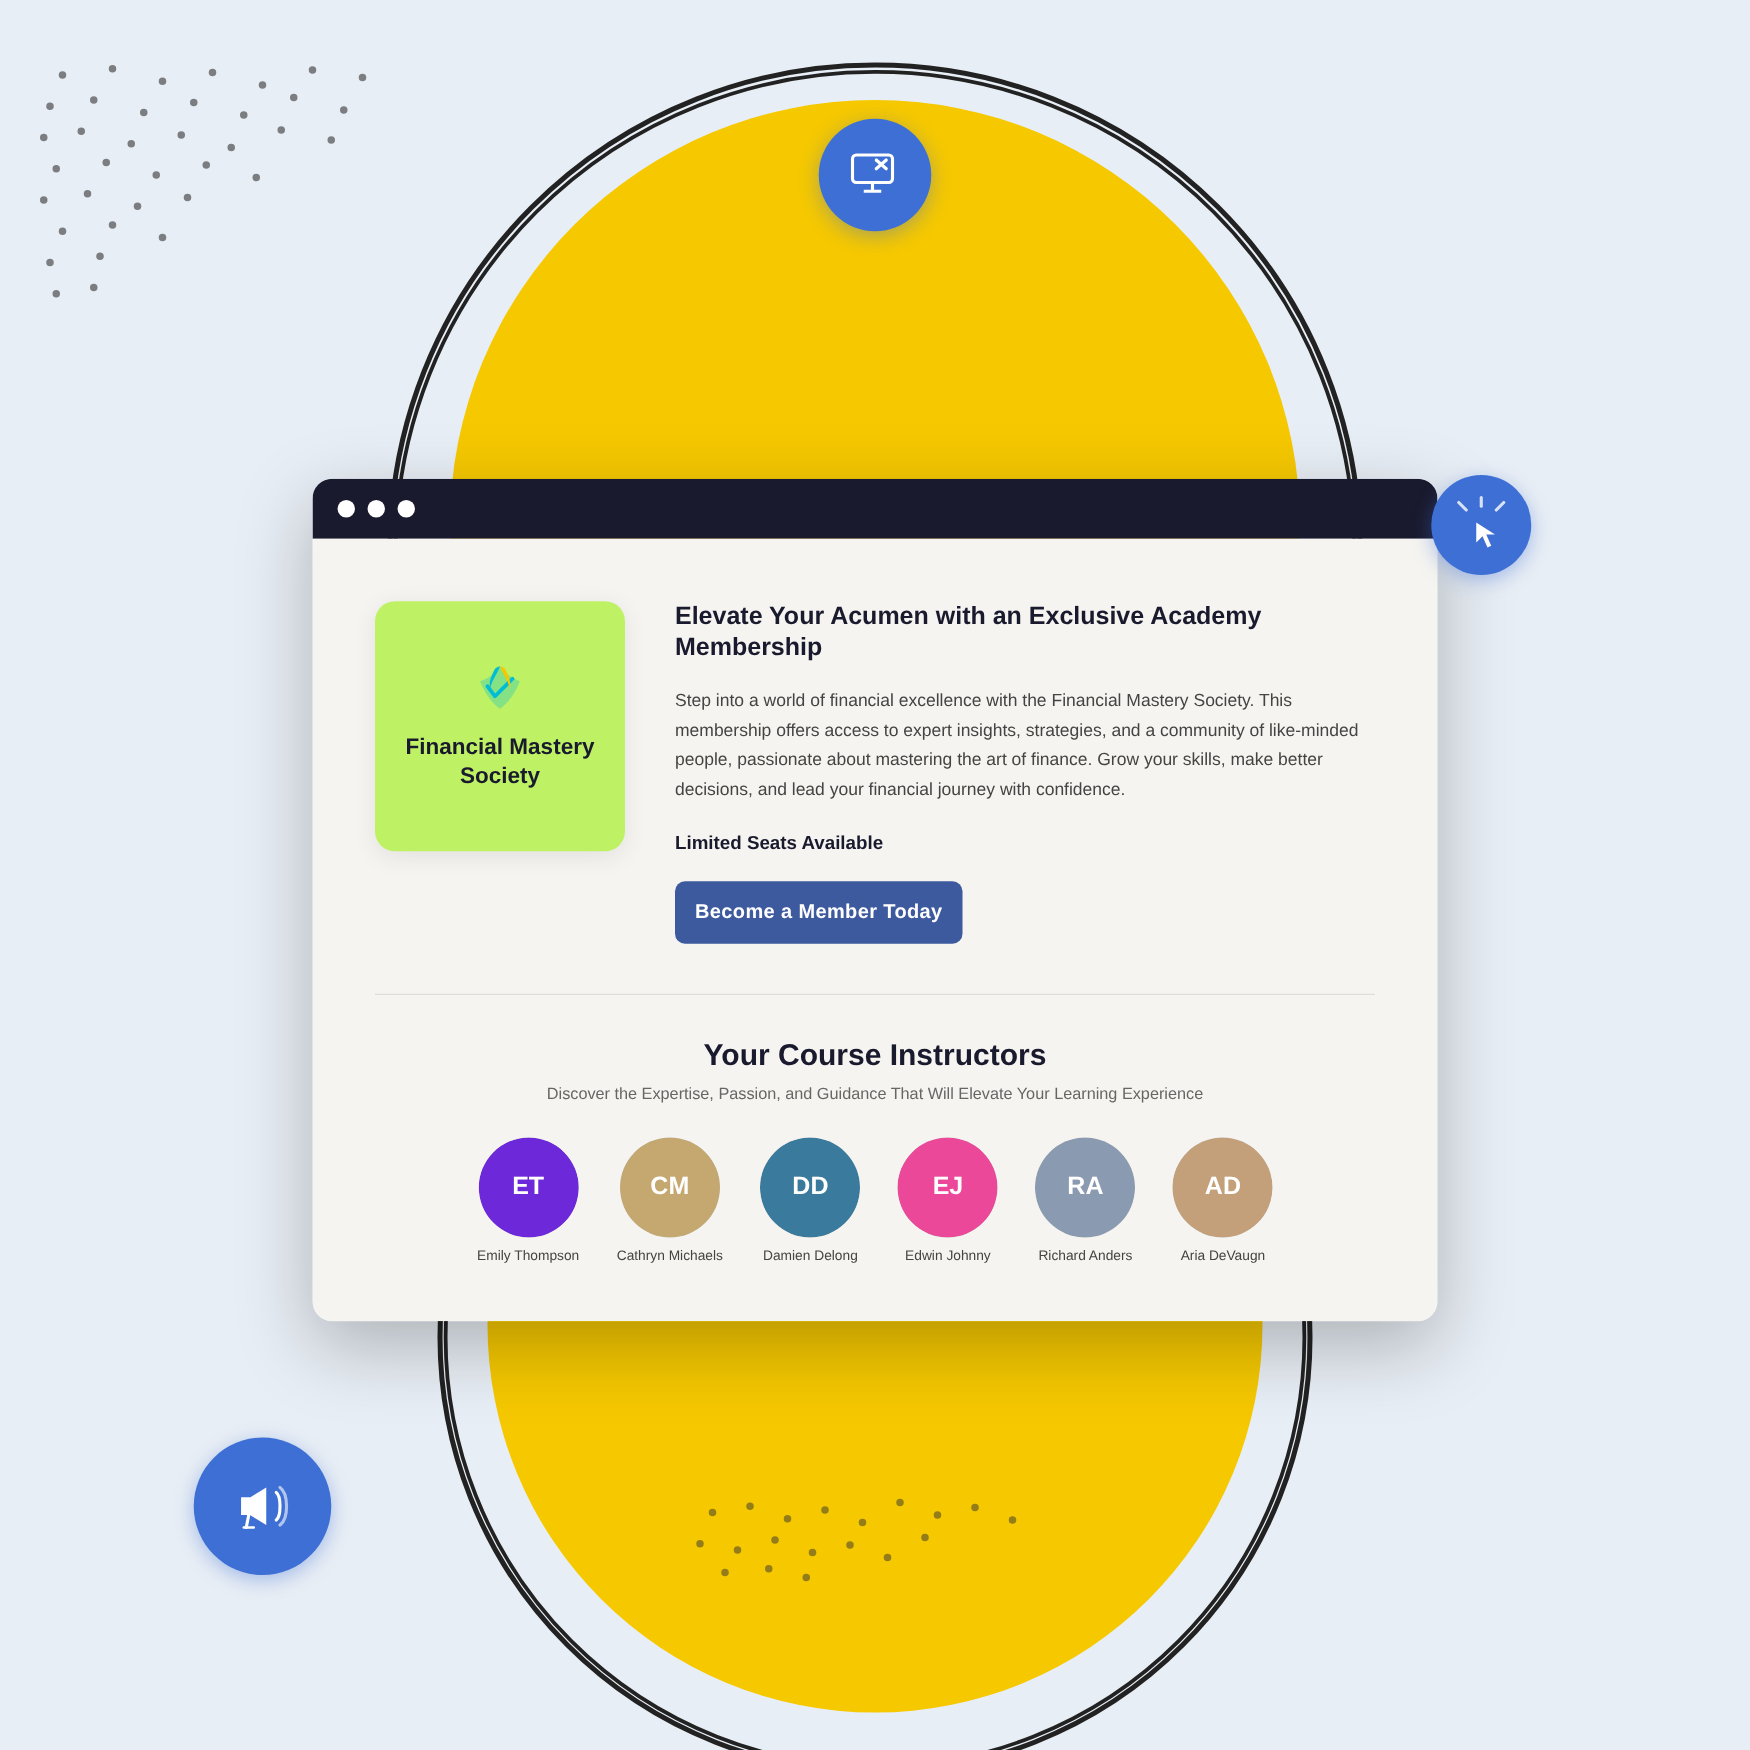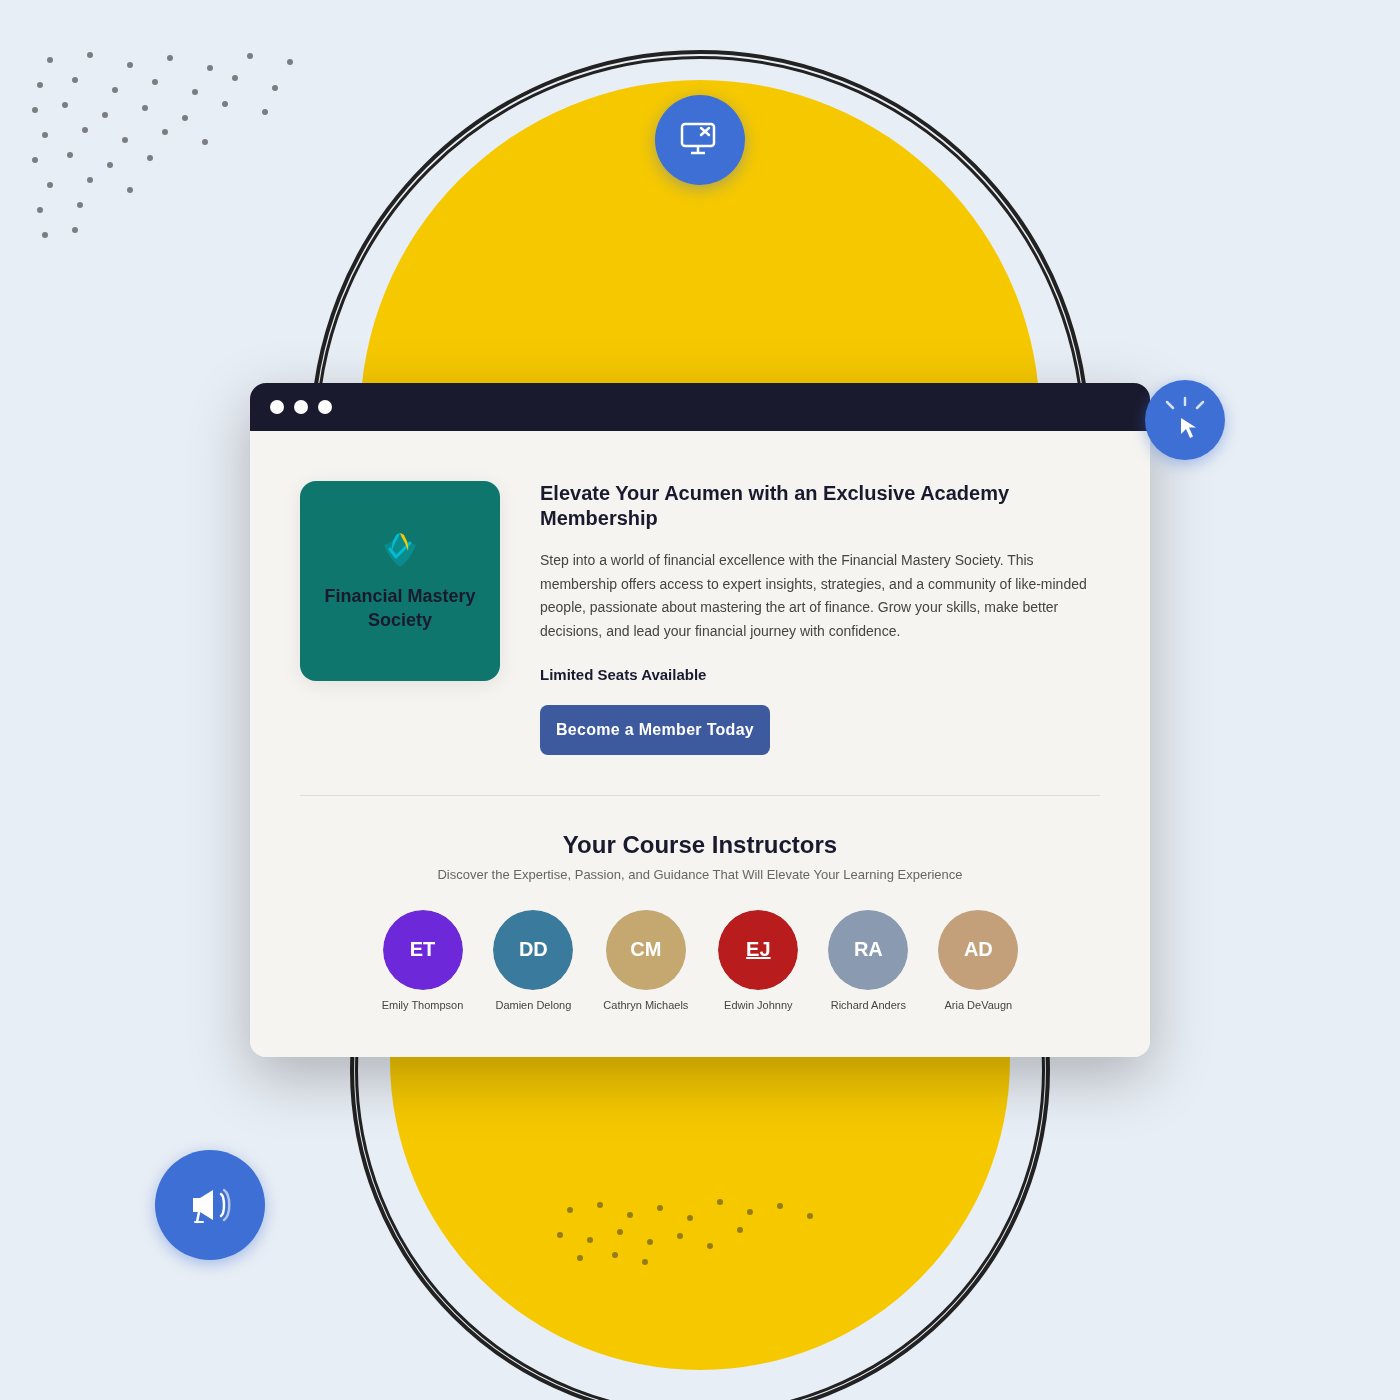--- a/index.html
+++ b/index.html
@@ -202,21 +202,21 @@
       display: flex;
       gap: 40px;
       padding: 50px 50px 40px;
       align-items: flex-start;
     }
 
     .logo-card {
       flex-shrink: 0;
       width: 200px;
       height: 200px;
-      background: #0f766e;
+      background: #bef264;
       border-radius: 16px;
       display: flex;
       flex-direction: column;
       align-items: center;
       justify-content: center;
       box-shadow: 0 4px 20px rgba(0,0,0,0.08);
       padding: 20px;
     }
 
     .logo-icon {
@@ -498,33 +498,33 @@
       <div class="instructors-grid" id="instructors-grid">
 
       <div class="instructor-item">
             <div class="instructor-avatar">
               <div class="avatar-placeholder" style="background: #6d28d9; font-size: 20px;">ET</div>
             </div>
             <span class="instructor-name">Emily Thompson</span>
           </div>
           <div class="instructor-item">
             <div class="instructor-avatar">
+              <div class="avatar-placeholder" style="background: rgb(196, 168, 112); font-size: 20px;">CM</div>
+            </div>
+            <span class="instructor-name">Cathryn Michaels</span>
+          </div>
+          <div class="instructor-item">
+            <div class="instructor-avatar">
               <div class="avatar-placeholder" style="background: rgb(58, 122, 156); font-size: 20px;">DD</div>
             </div>
             <span class="instructor-name">Damien Delong</span>
           </div>
           <div class="instructor-item">
             <div class="instructor-avatar">
-              <div class="avatar-placeholder" style="background: rgb(196, 168, 112); font-size: 20px;">CM</div>
-            </div>
-            <span class="instructor-name">Cathryn Michaels</span>
-          </div>
-          <div class="instructor-item">
-            <div class="instructor-avatar">
-              <div class="avatar-placeholder" style="background: #b91c1c; font-size: 20px; text-decoration: underline;">EJ</div>
+              <div class="avatar-placeholder" style="background: #ec4899; font-size: 20px;">EJ</div>
             </div>
             <span class="instructor-name">Edwin Johnny</span>
           </div>
           <div class="instructor-item">
             <div class="instructor-avatar">
               <div class="avatar-placeholder" style="background: rgb(138, 154, 176); font-size: 20px;">RA</div>
             </div>
             <span class="instructor-name">Richard Anders</span>
           </div>
           <div class="instructor-item">

